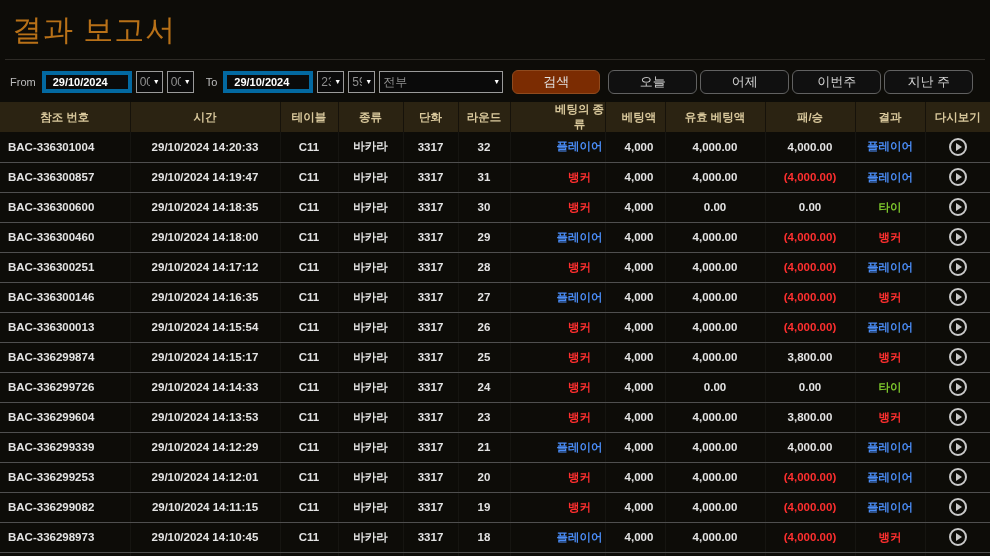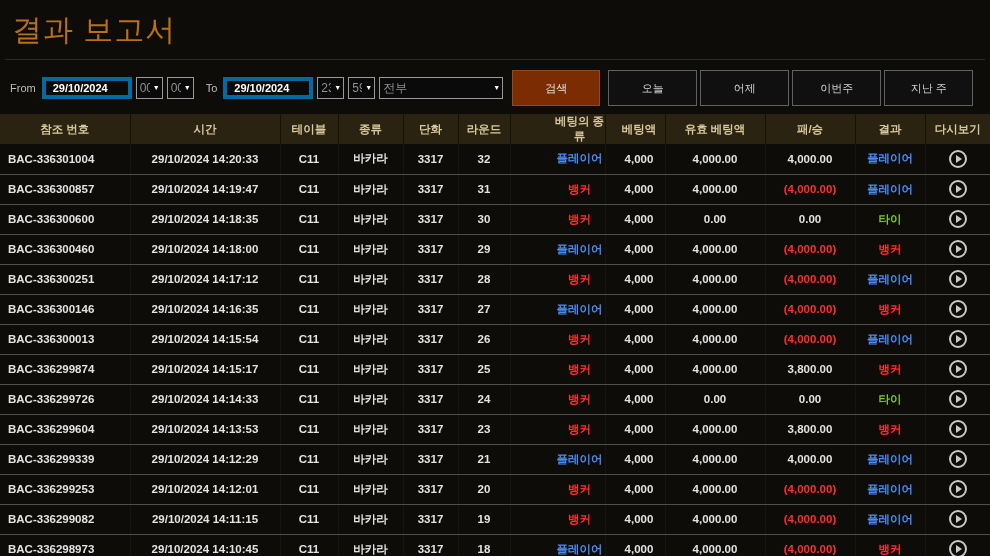--- a/index.html
+++ b/index.html
@@ -53,27 +53,27 @@
   }
   .selwrap::after {
     content: "▼";
     position: absolute; right: 3px; top: 7px;
     font-size: 7px; color: #ffffff;
     pointer-events: none;
   }
   .selwrap.small select { width: 27px; }
   .selwrap.wide  select { width: 124px; }
   .btn {
-    height: 36px;
+    height: 24px;
     font-family: "Liberation Sans", sans-serif;
-    font-size: 11px;
+    font-size: 13px;
     color: #d2d2d2;
     background: #101010;
     border: 1px solid #616161;
-    border-radius: 0;
+    border-radius: 6px;
     cursor: pointer;
   }
   .btn.search {
     width: 88px;
     margin-left: 9px;
     background: #7b2c02;
     border: 1px solid #8f4a1e;
     color: #e3e3e3;
   }
   .btn.plain { width: 89px; margin-left: 3px; }

